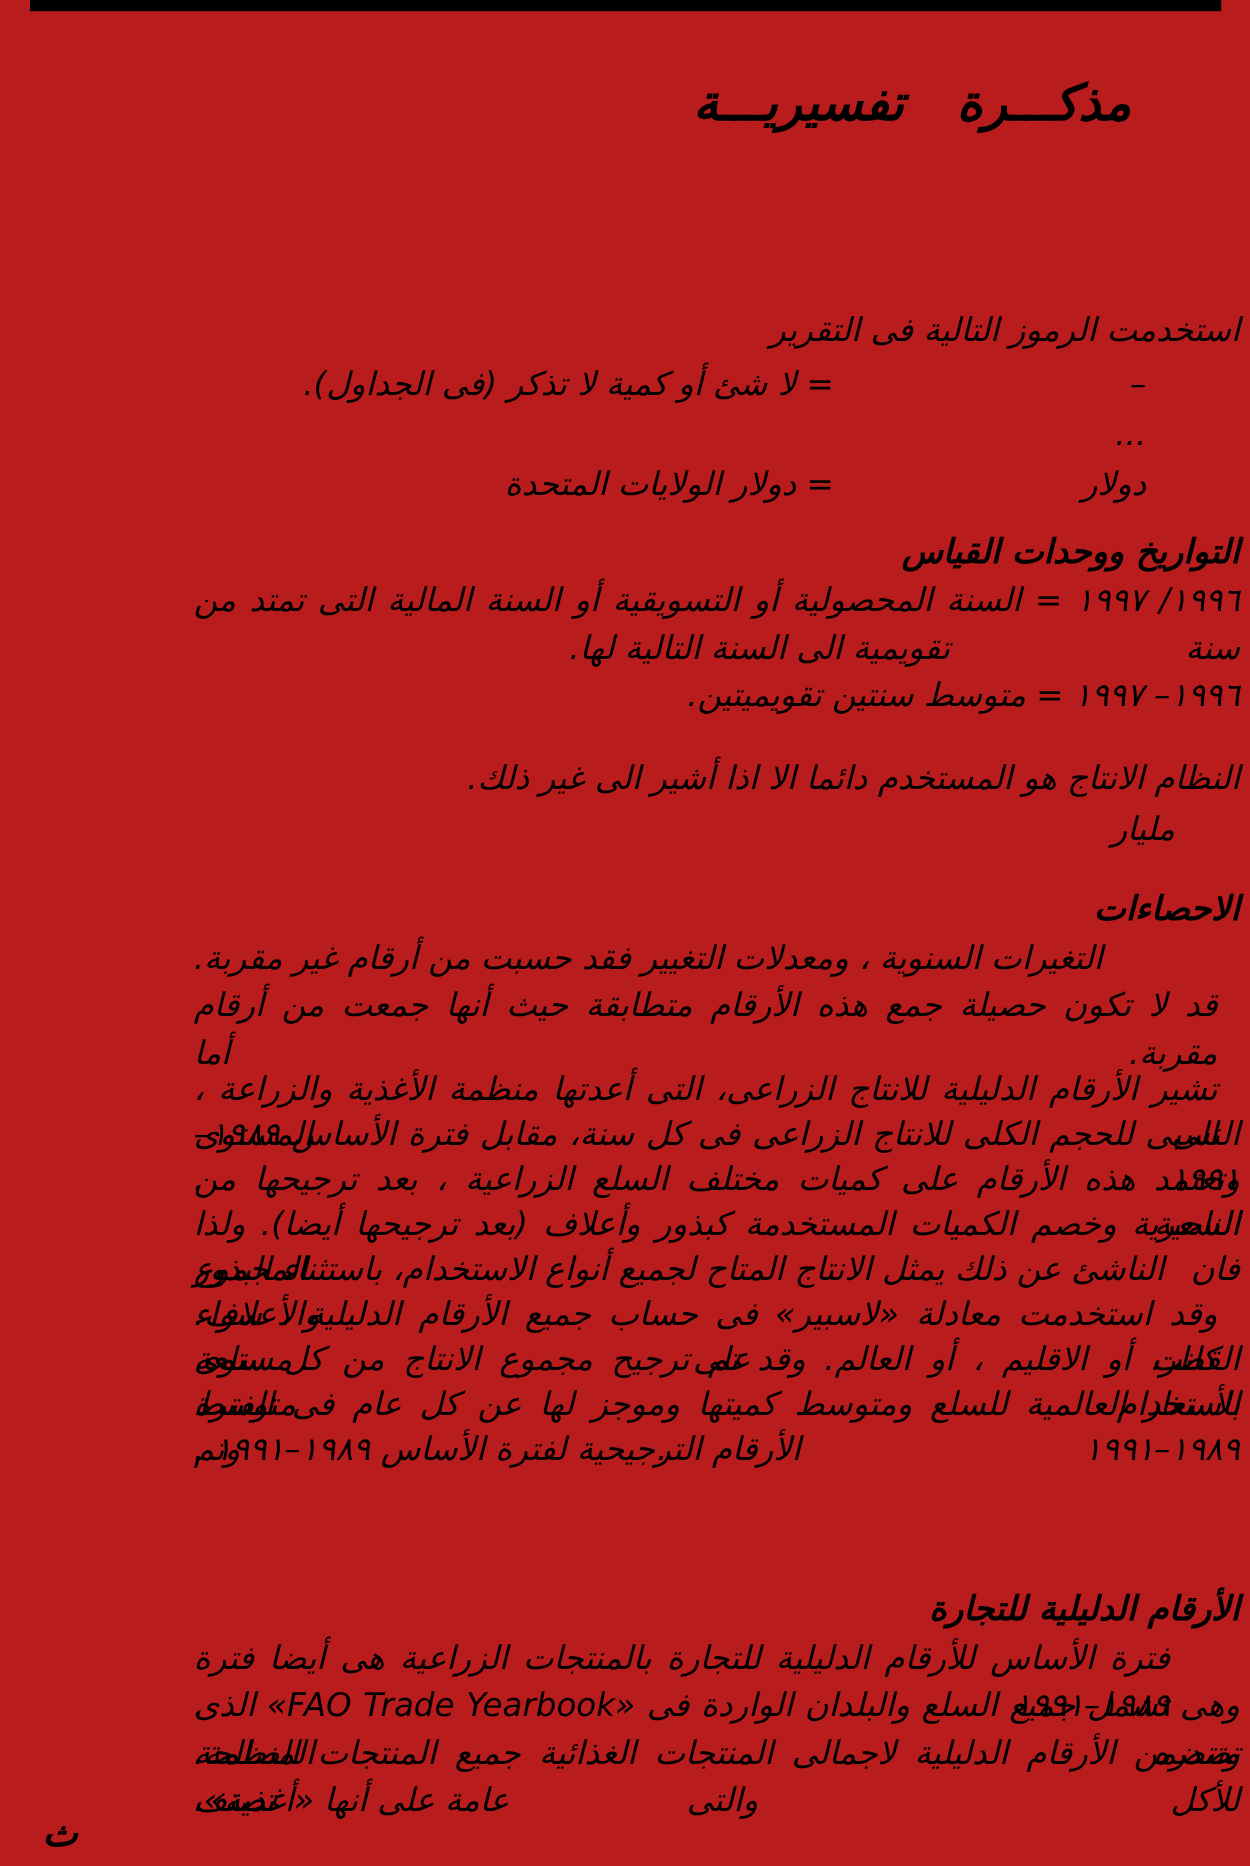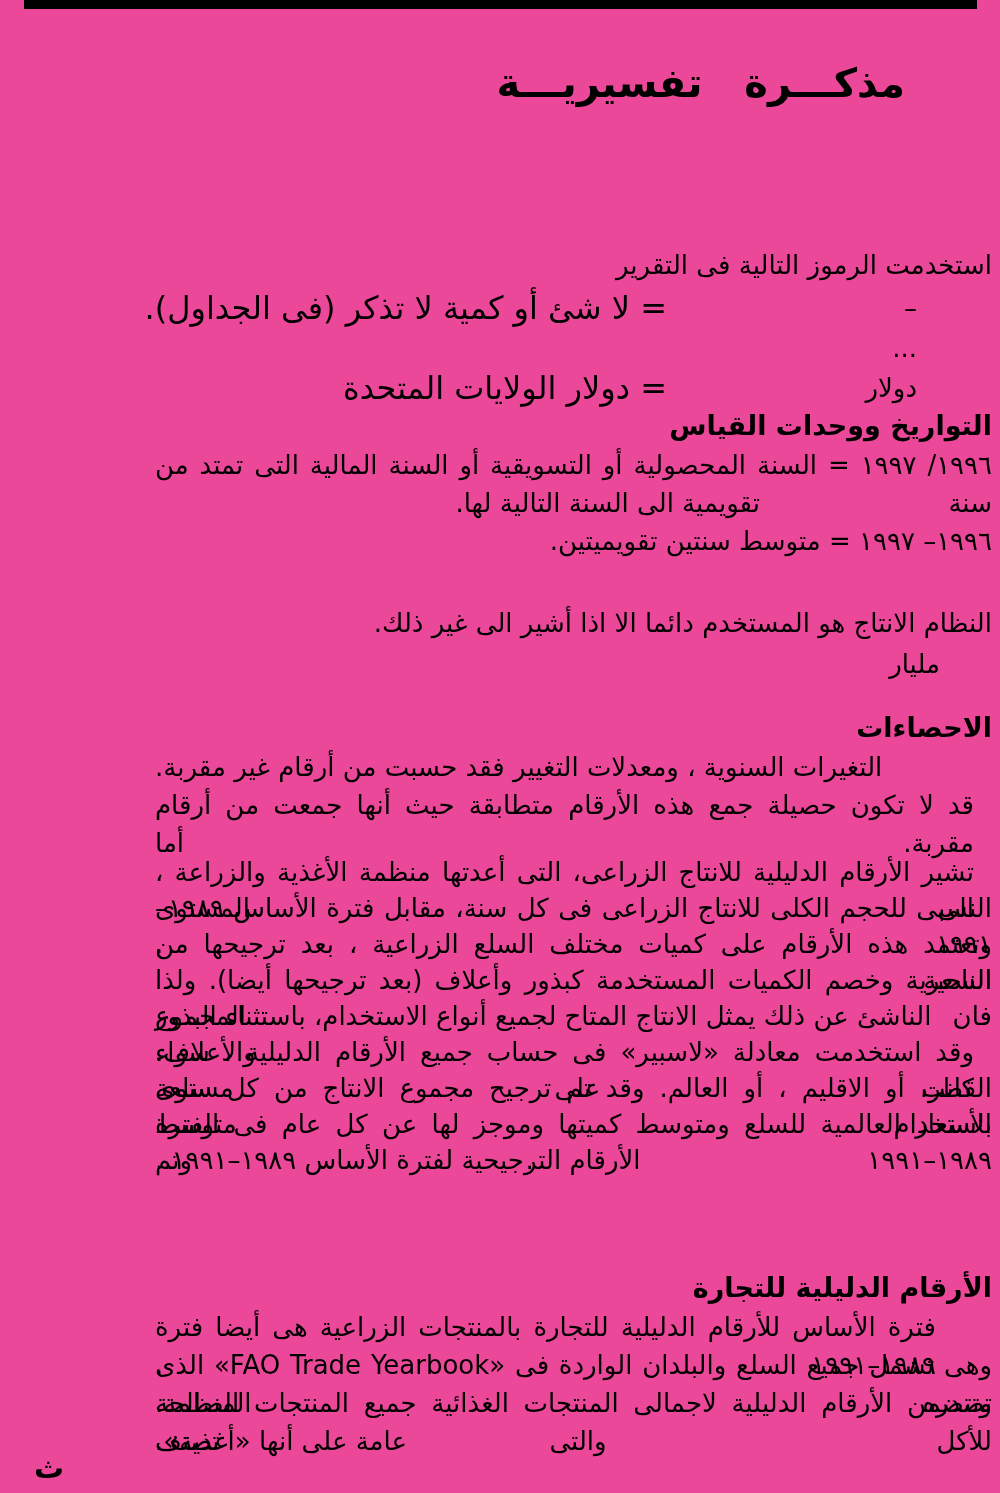--- a/index.html
+++ b/index.html
@@ -4,21 +4,21 @@
 <style>
   html, body { margin: 0; padding: 0; }
   body {
     width: 1000px; height: 1493px;
     background: #ffffff;
     position: relative;
     font-family: "DejaVu Sans", "Liberation Sans", sans-serif;
     color: #000;
     overflow: hidden;
   }
-  .page { position: absolute; inset: 0; background: #ec4899; }
+  .page { position: absolute; inset: 0; background: #b91c1c; font-style: italic; }
 
   .top-rule {
     position: absolute; top: 0; left: 24px; width: 953px; height: 9px;
     background: #000;
   }
 
   .title {
     position: absolute; top: 60px; right: 95px;
     font-size: 40px; font-weight: bold;
     direction: rtl; text-align: right;
@@ -53,21 +53,21 @@
 
   .symrow { display: flex; direction: rtl; padding-right: 75px; }
   .symrow .sym-cell {
     flex: 0 0 250px;
     text-align: right;
     font-size: 26px; line-height: 40px; height: 40px;
   }
   .symrow .sym-def {
     flex: 1 1 auto;
     text-align: right;
-    font-size: 32px; line-height: 40px; height: 40px;
+    font-size: 26px; line-height: 40px; height: 40px;
     white-space: nowrap;
   }
   .milrow { padding-right: 52px; }
   .milrow .sym-cell { flex: 0 0 130px; }
 
   .page-letter {
     position: absolute; left: 34px; top: 1450px;
     font-size: 30px; font-weight: bold;
     direction: rtl;
   }
@@ -89,21 +89,21 @@
     <span class="sym-def">= لا شئ أو كمية لا تذكر (فى الجداول).</span>
   </div>
   <div class="sec symrow" style="top:328px">
     <span class="sym-cell">...</span>
   </div>
   <div class="sec symrow" style="top:368px">
     <span class="sym-cell">دولار</span>
     <span class="sym-def">= دولار الولايات المتحدة</span>
   </div>
 
-  <div class="sec" style="top:406px">
+  <div class="sec" style="top:422px">
     <div class="heading">التواريخ ووحدات القياس</div>
     <div class="line jl">١٩٩٦/ ١٩٩٧ = السنة المحصولية أو التسويقية  أو السنة المالية التى تمتد من سنة</div>
     <div class="line cont">تقويمية الى السنة التالية لها.</div>
     <div class="line">١٩٩٦– ١٩٩٧ = متوسط سنتين تقويميتين.</div>
   </div>
   <div class="sec" style="top:604px">
     <div class="line">النظام الانتاج هو المستخدم دائما الا اذا أشير الى غير ذلك.</div>
   </div>
   <div class="sec symrow milrow" style="top:644px">
     <span class="sym-cell">مليار</span>

